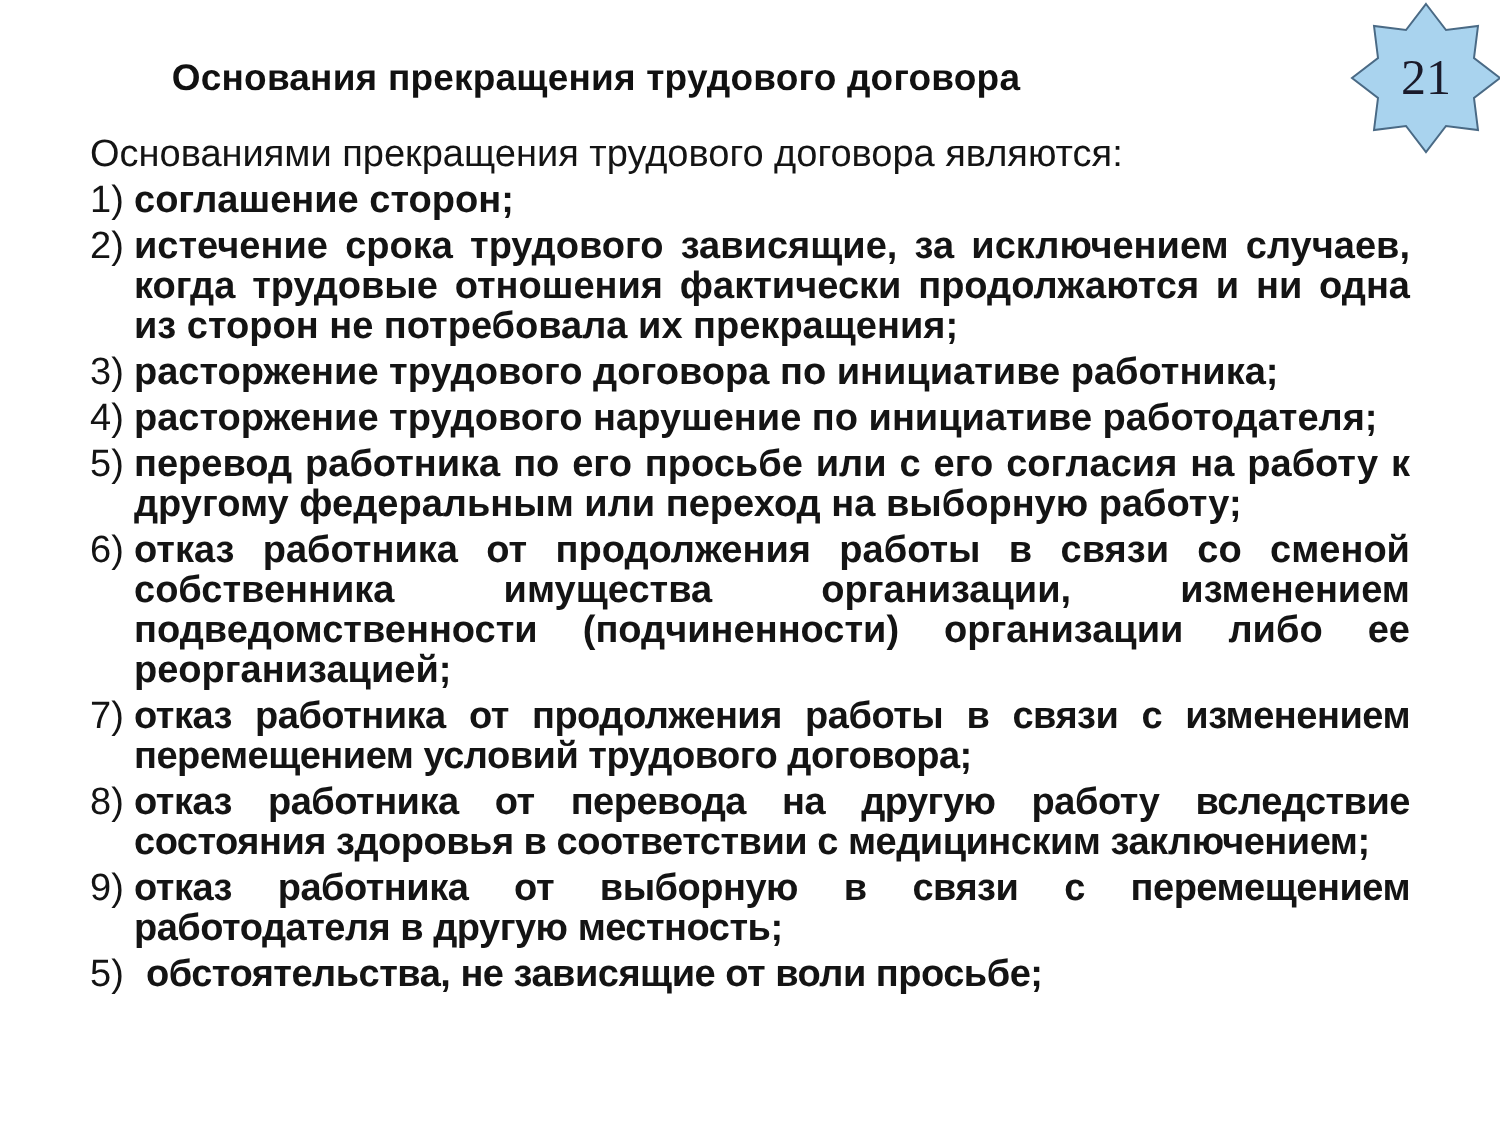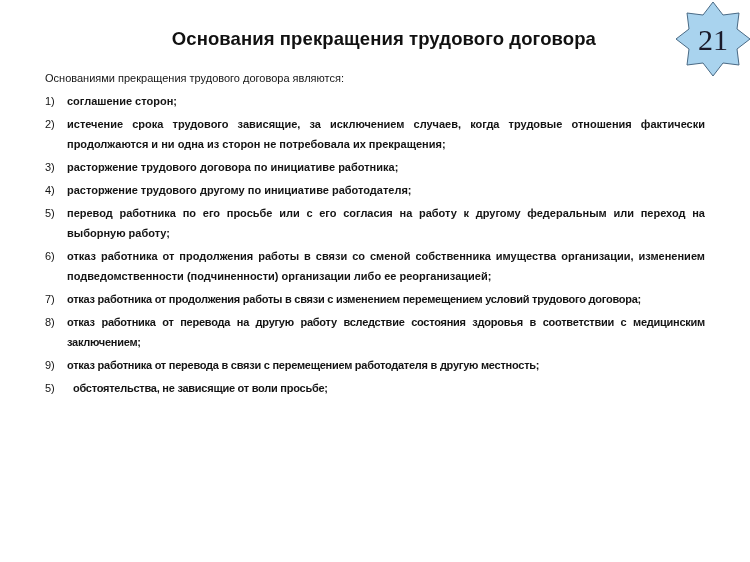--- a/index.html
+++ b/index.html
@@ -13,21 +13,21 @@
       position: relative;
       overflow: hidden;
       font-family: "Liberation Sans", sans-serif;
       color: #111111;
     }
     .slide-title {
       position: absolute;
       left: 0;
       top: 28px;
       width: 596px;
-      text-align: right;
+      text-align: center;
       font-size: 18.5px;
       font-weight: bold;
       color: #111111;
       letter-spacing: 0.1px;
     }
     .badge {
       position: absolute;
       left: 675px;
       top: 1px;
       width: 76px;
@@ -40,29 +40,29 @@
     }
     .badge-num {
       position: absolute;
       left: 0;
       top: 0;
       width: 76px;
       height: 76px;
       line-height: 78px;
       text-align: center;
       font-family: "Liberation Serif", serif;
-      font-size: 30px;
+      font-size: 25px;
       color: #1a1a2a;
     }
     .content {
       position: absolute;
       left: 45px;
       top: 68px;
       width: 660px;
-      font-size: 11px;
+      font-size: 19px;
       line-height: 20px;
       color: #141414;
     }
     .intro {
       margin: 0 0 3px 0;
     }
     .item {
       display: flex;
       margin: 0 0 3px 0;
       text-align: justify;
@@ -107,39 +107,39 @@
   <div class="item">
     <span class="item-num">2)</span>
     <span class="item-text">истечение срока трудового зависящие, за исключением случаев, когда трудовые отношения фактически продолжаются и ни одна из сторон не потребовала их прекращения;</span>
   </div>
   <div class="item">
     <span class="item-num">3)</span>
     <span class="item-text">расторжение трудового договора по инициативе работника;</span>
   </div>
   <div class="item">
     <span class="item-num">4)</span>
-    <span class="item-text">расторжение трудового другому по инициативе работодателя;</span>
+    <span class="item-text">расторжение трудового нарушение по инициативе работодателя;</span>
   </div>
   <div class="item">
     <span class="item-num">5)</span>
     <span class="item-text">перевод работника по его просьбе или с его согласия на работу к другому федеральным или переход на выборную работу;</span>
   </div>
   <div class="item">
     <span class="item-num">6)</span>
     <span class="item-text">отказ работника от продолжения работы в связи со сменой собственника имущества организации, изменением подведомственности (подчиненности) организации либо ее реорганизацией;</span>
   </div>
   <div class="item narrow">
     <span class="item-num">7)</span>
     <span class="item-text">отказ работника от продолжения работы в связи с изменением перемещением условий трудового договора;</span>
   </div>
   <div class="item narrow">
     <span class="item-num">8)</span>
     <span class="item-text">отказ работника от перевода на другую работу вследствие состояния здоровья в соответствии с медицинским заключением;</span>
   </div>
   <div class="item narrow">
     <span class="item-num">9)</span>
-    <span class="item-text">отказ работника от перевода в связи с перемещением работодателя в другую местность;</span>
+    <span class="item-text">отказ работника от выборную в связи с перемещением работодателя в другую местность;</span>
   </div>
   <div class="item narrow">
     <span class="item-num wide">5)</span>
     <span class="item-text">обстоятельства, не зависящие от воли просьбе;</span>
   </div>
 </div>
 
 </body></html>

